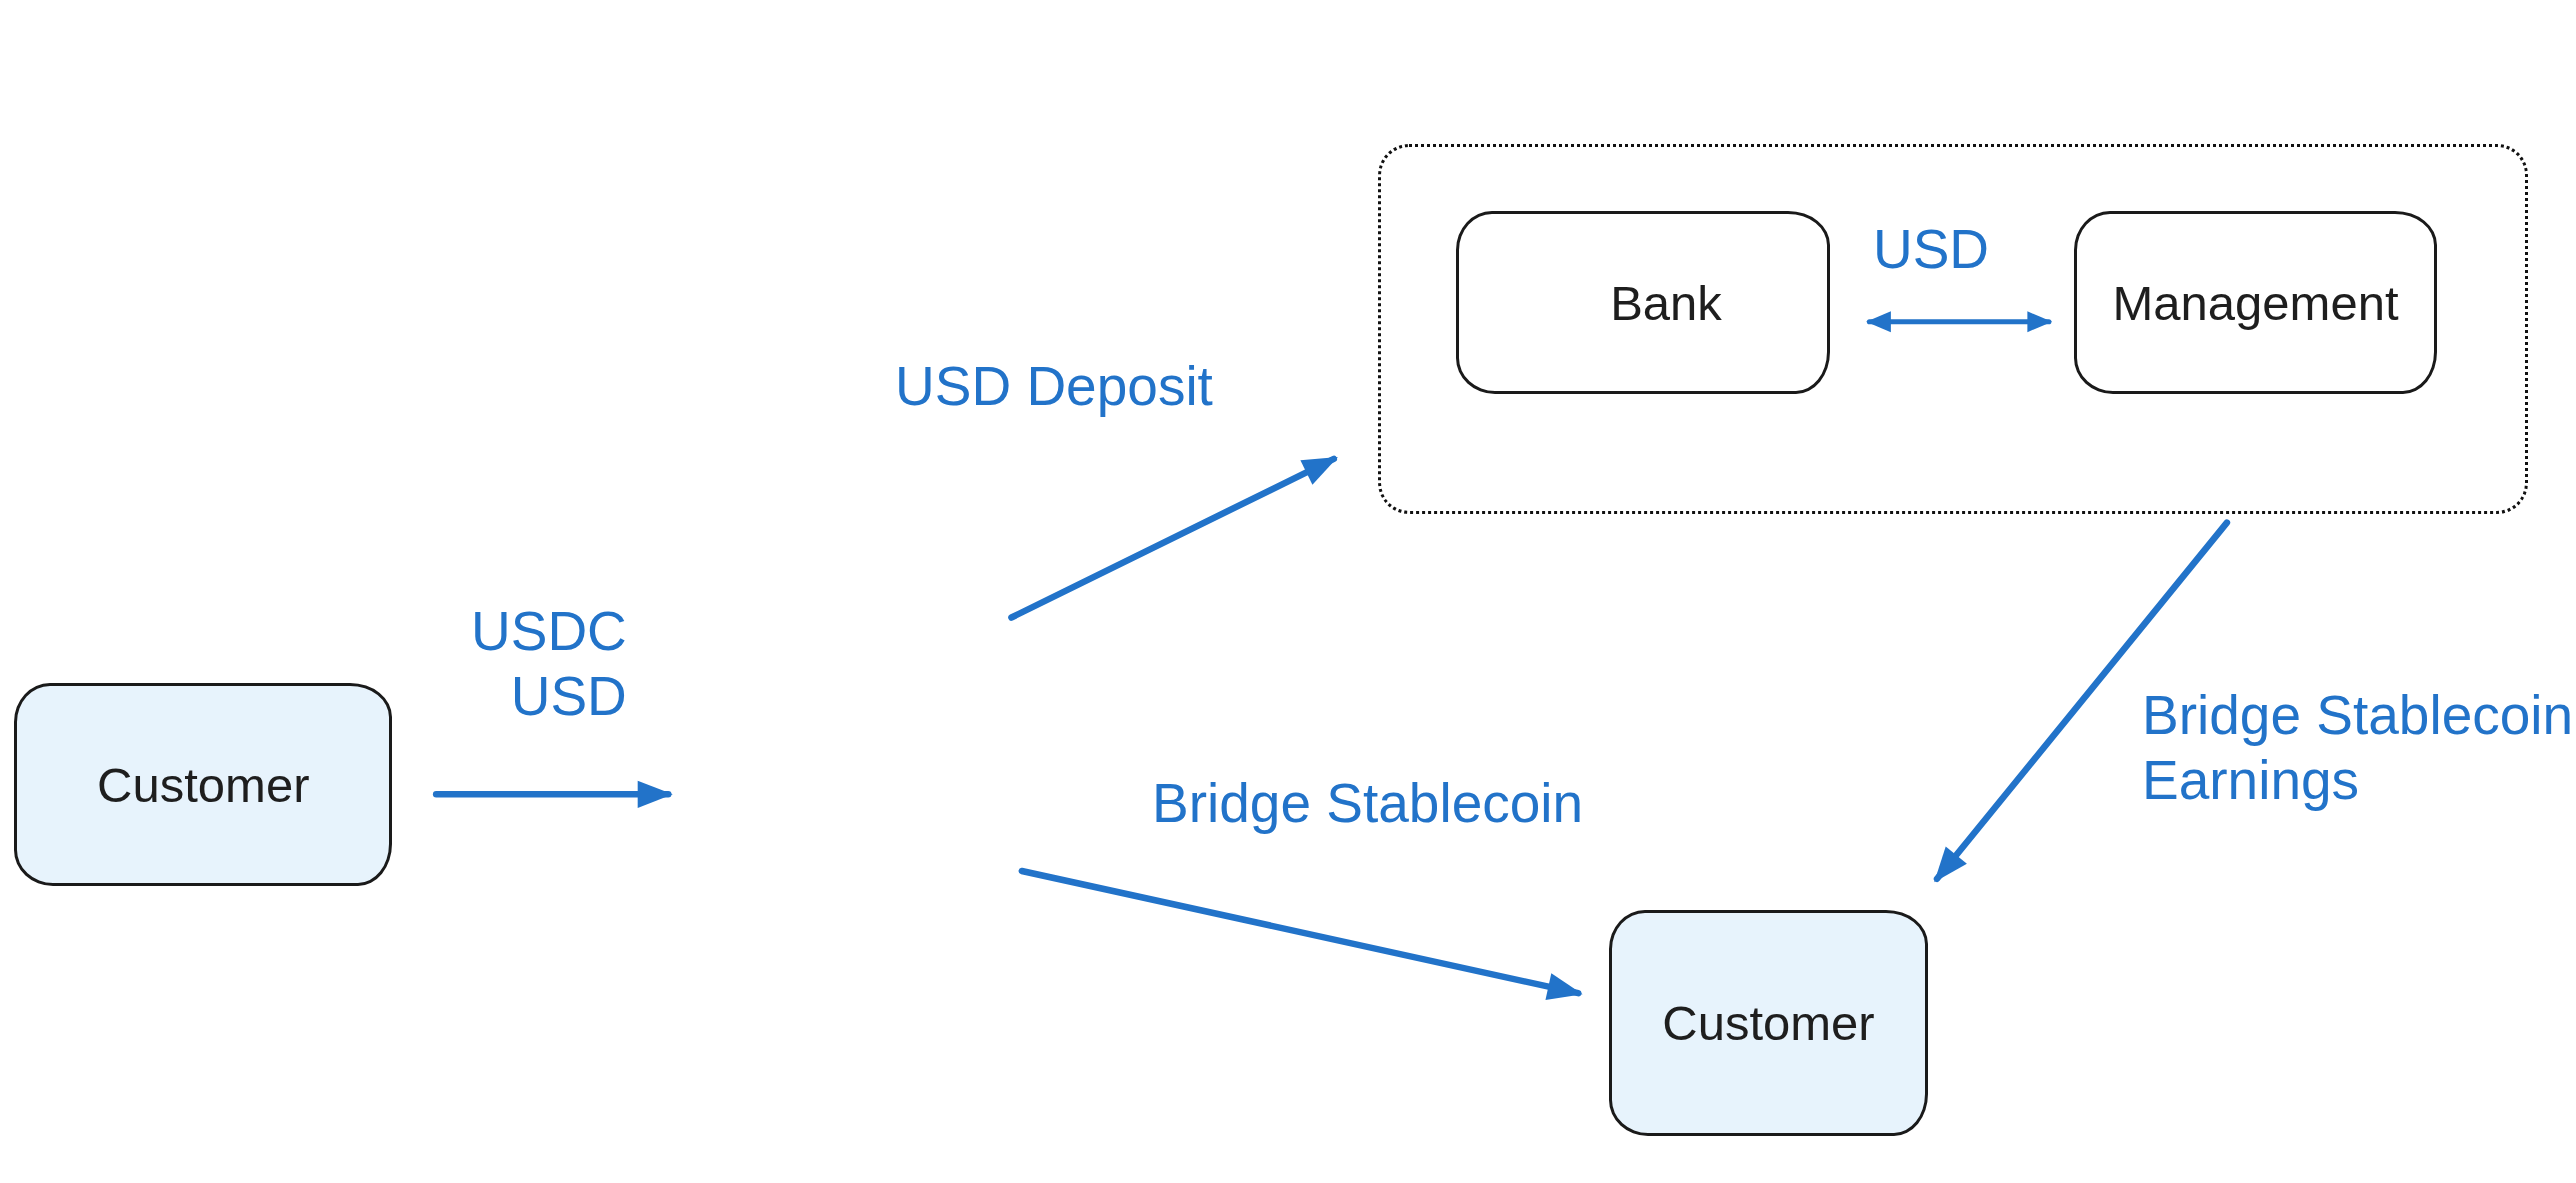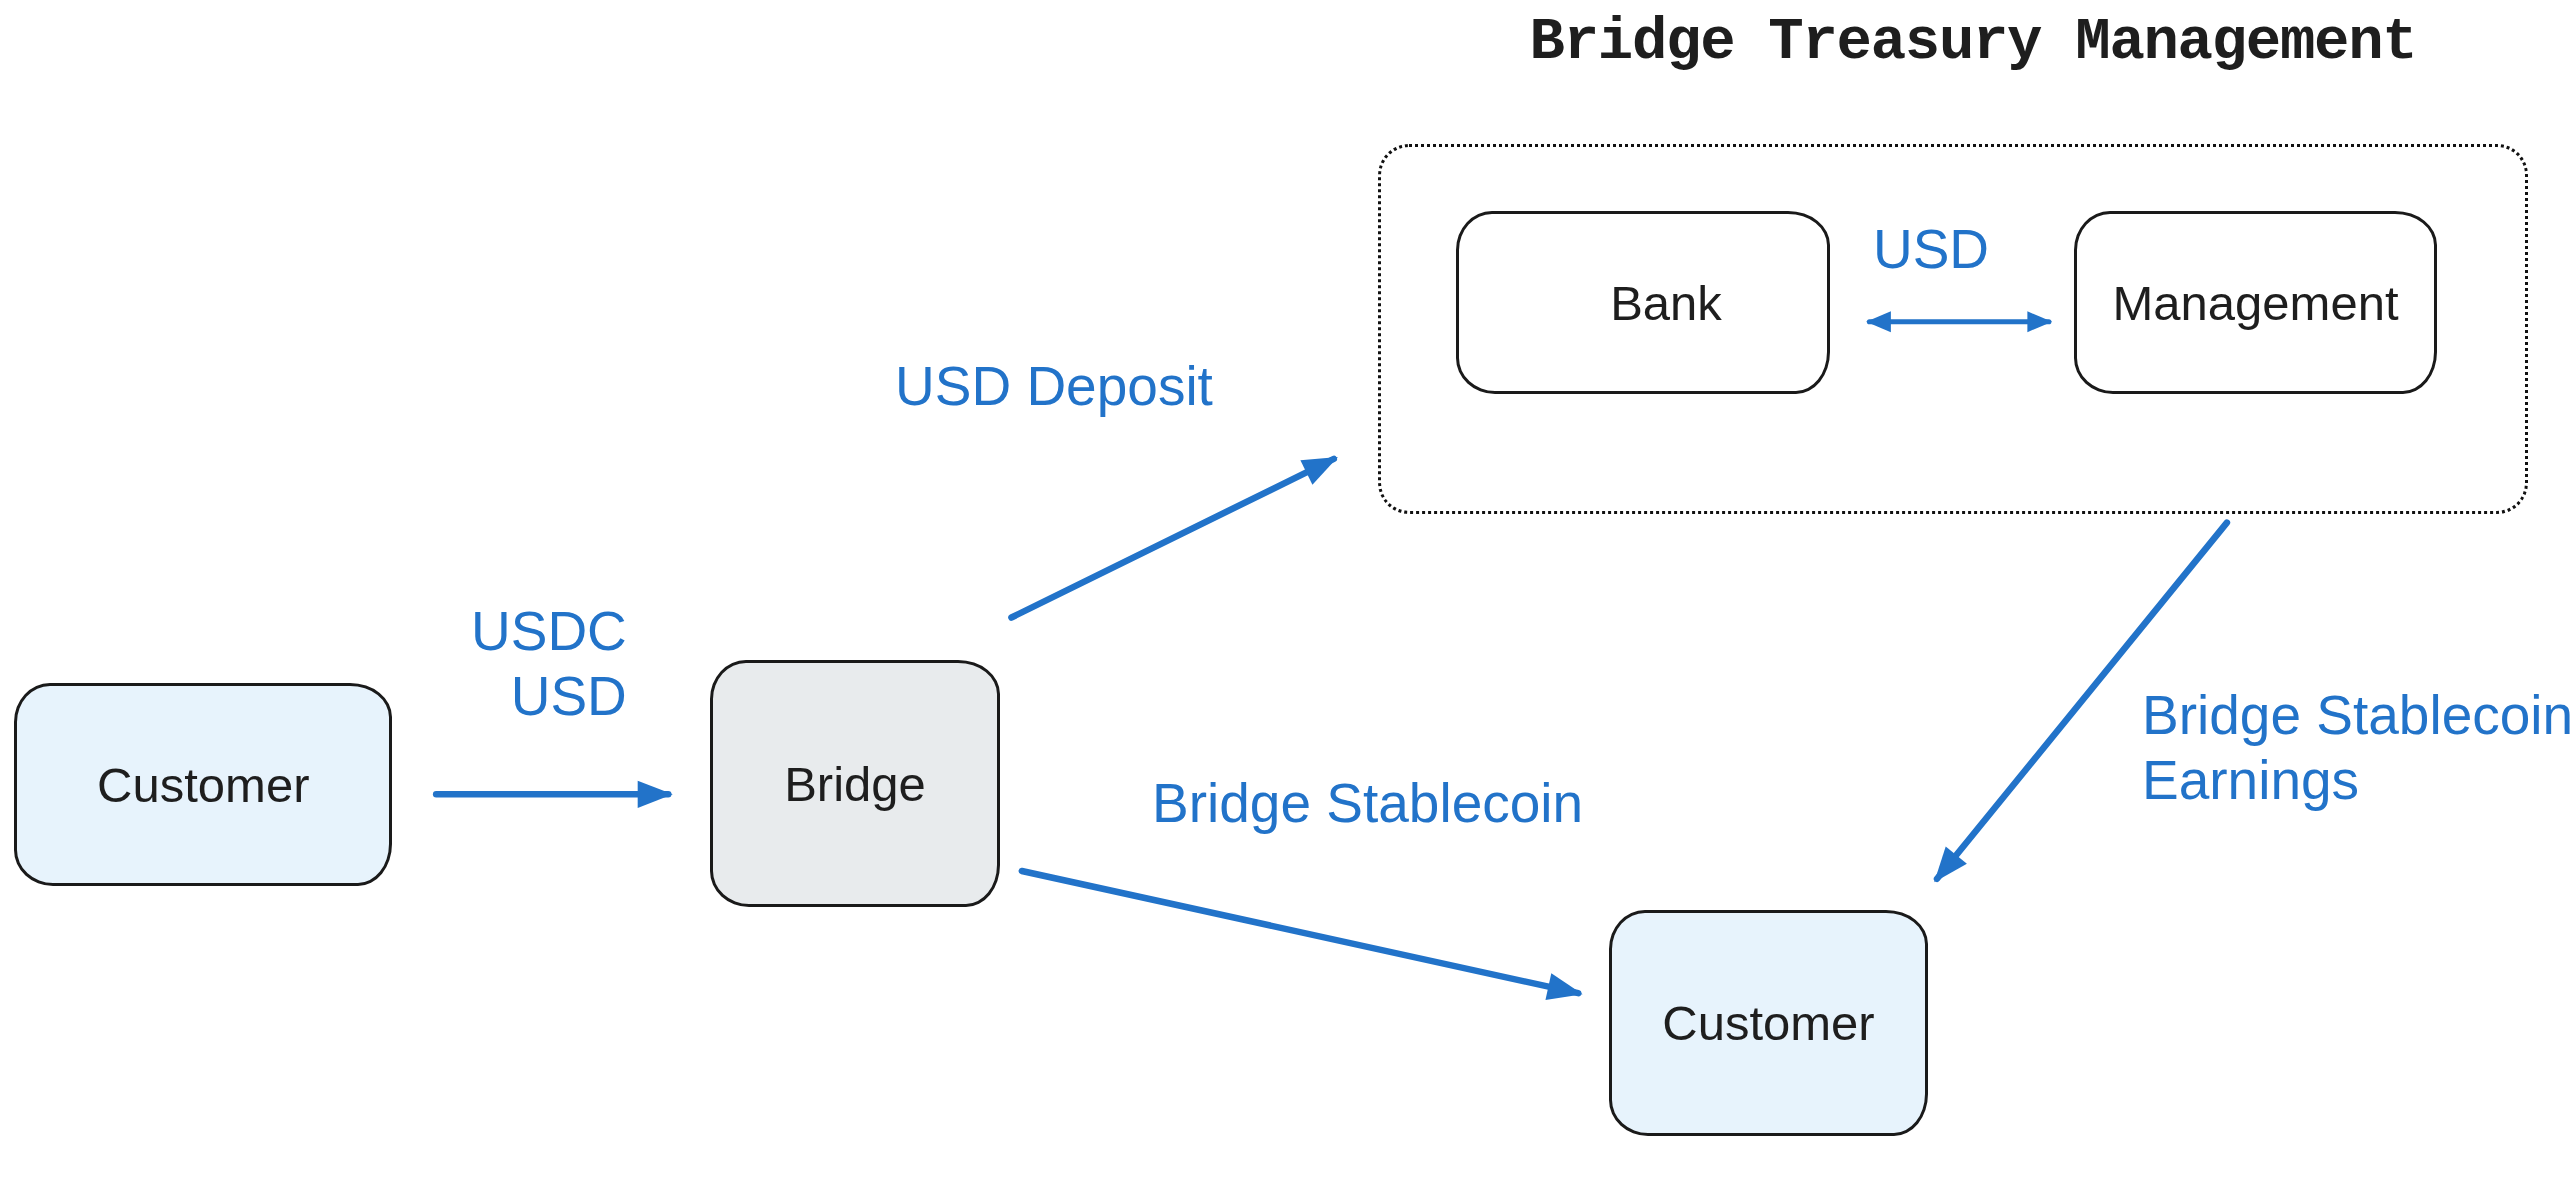--- a/index.html
+++ b/index.html
@@ -72,39 +72,35 @@
     position: absolute; left: 0; top: 0;
     pointer-events: none;
   }
   svg.edges line { stroke: var(--arrow-blue); stroke-linecap: round; }
 </style>
 </head>
 <body>
 
 <div class="canvas">
 
-  <div class="diagram-title">Bridge Treasury Management</div>
 
   <div class="group-box"></div>
 
   <div class="node" id="node-bank">
     <span>Bank</span>
   </div>
 
   <div class="node" id="node-treasuries">
     <span>Management</span>
   </div>
 
   <div class="node" id="node-customer-source">
     <span>Customer</span>
   </div>
 
-  <div class="node" id="node-bridge">
-    <span>Bridge</span>
-  </div>
 
   <div class="node" id="node-customer-recipient">
     <span>Customer</span>
   </div>
 
   <svg class="edges" width="2576" height="1183" viewBox="0 0 3963 1820">
     <defs>
       <marker id="head-lg" markerUnits="userSpaceOnUse" markerWidth="64" markerHeight="52" refX="52" refY="26" orient="auto-start-reverse">
         <path d="M5,5 L59,26 L5,47 Z" fill="#2273C9"></path>
       </marker>

